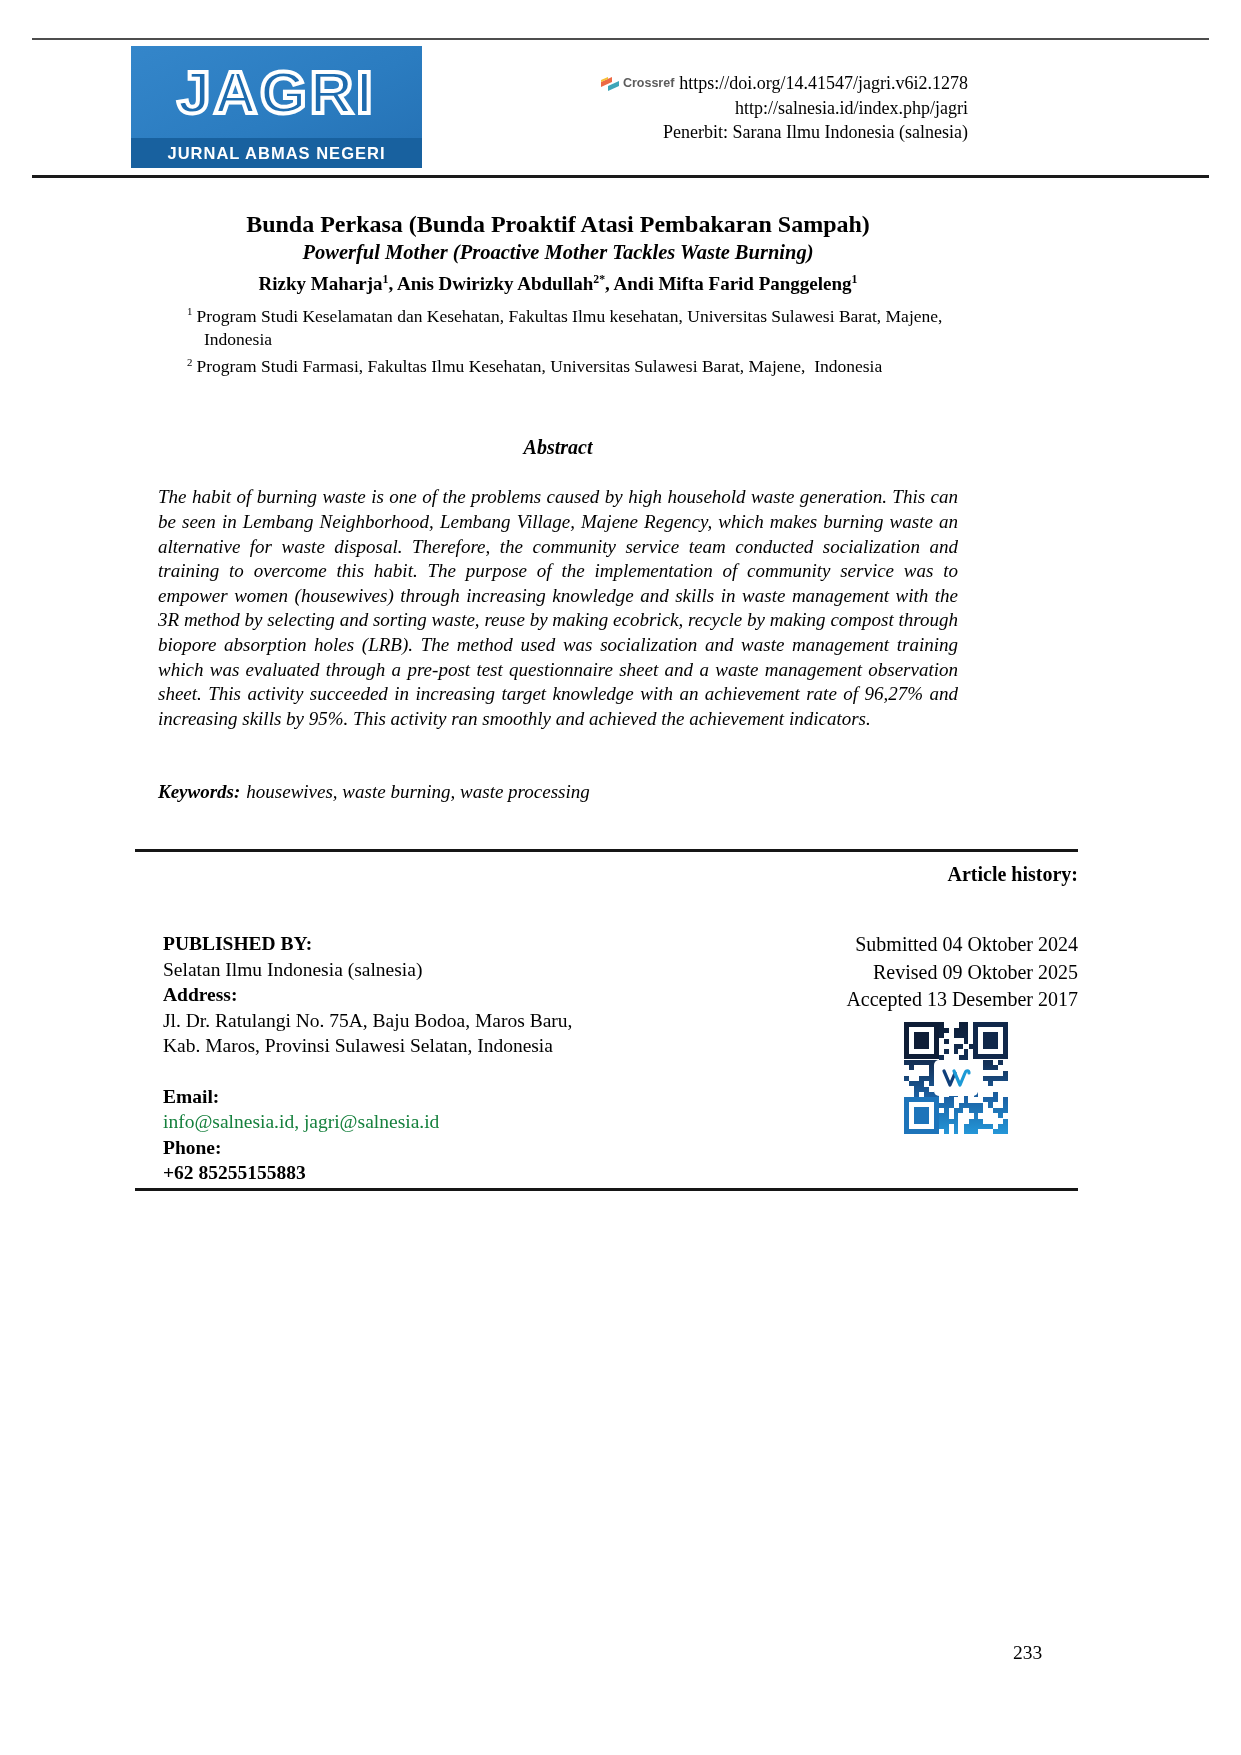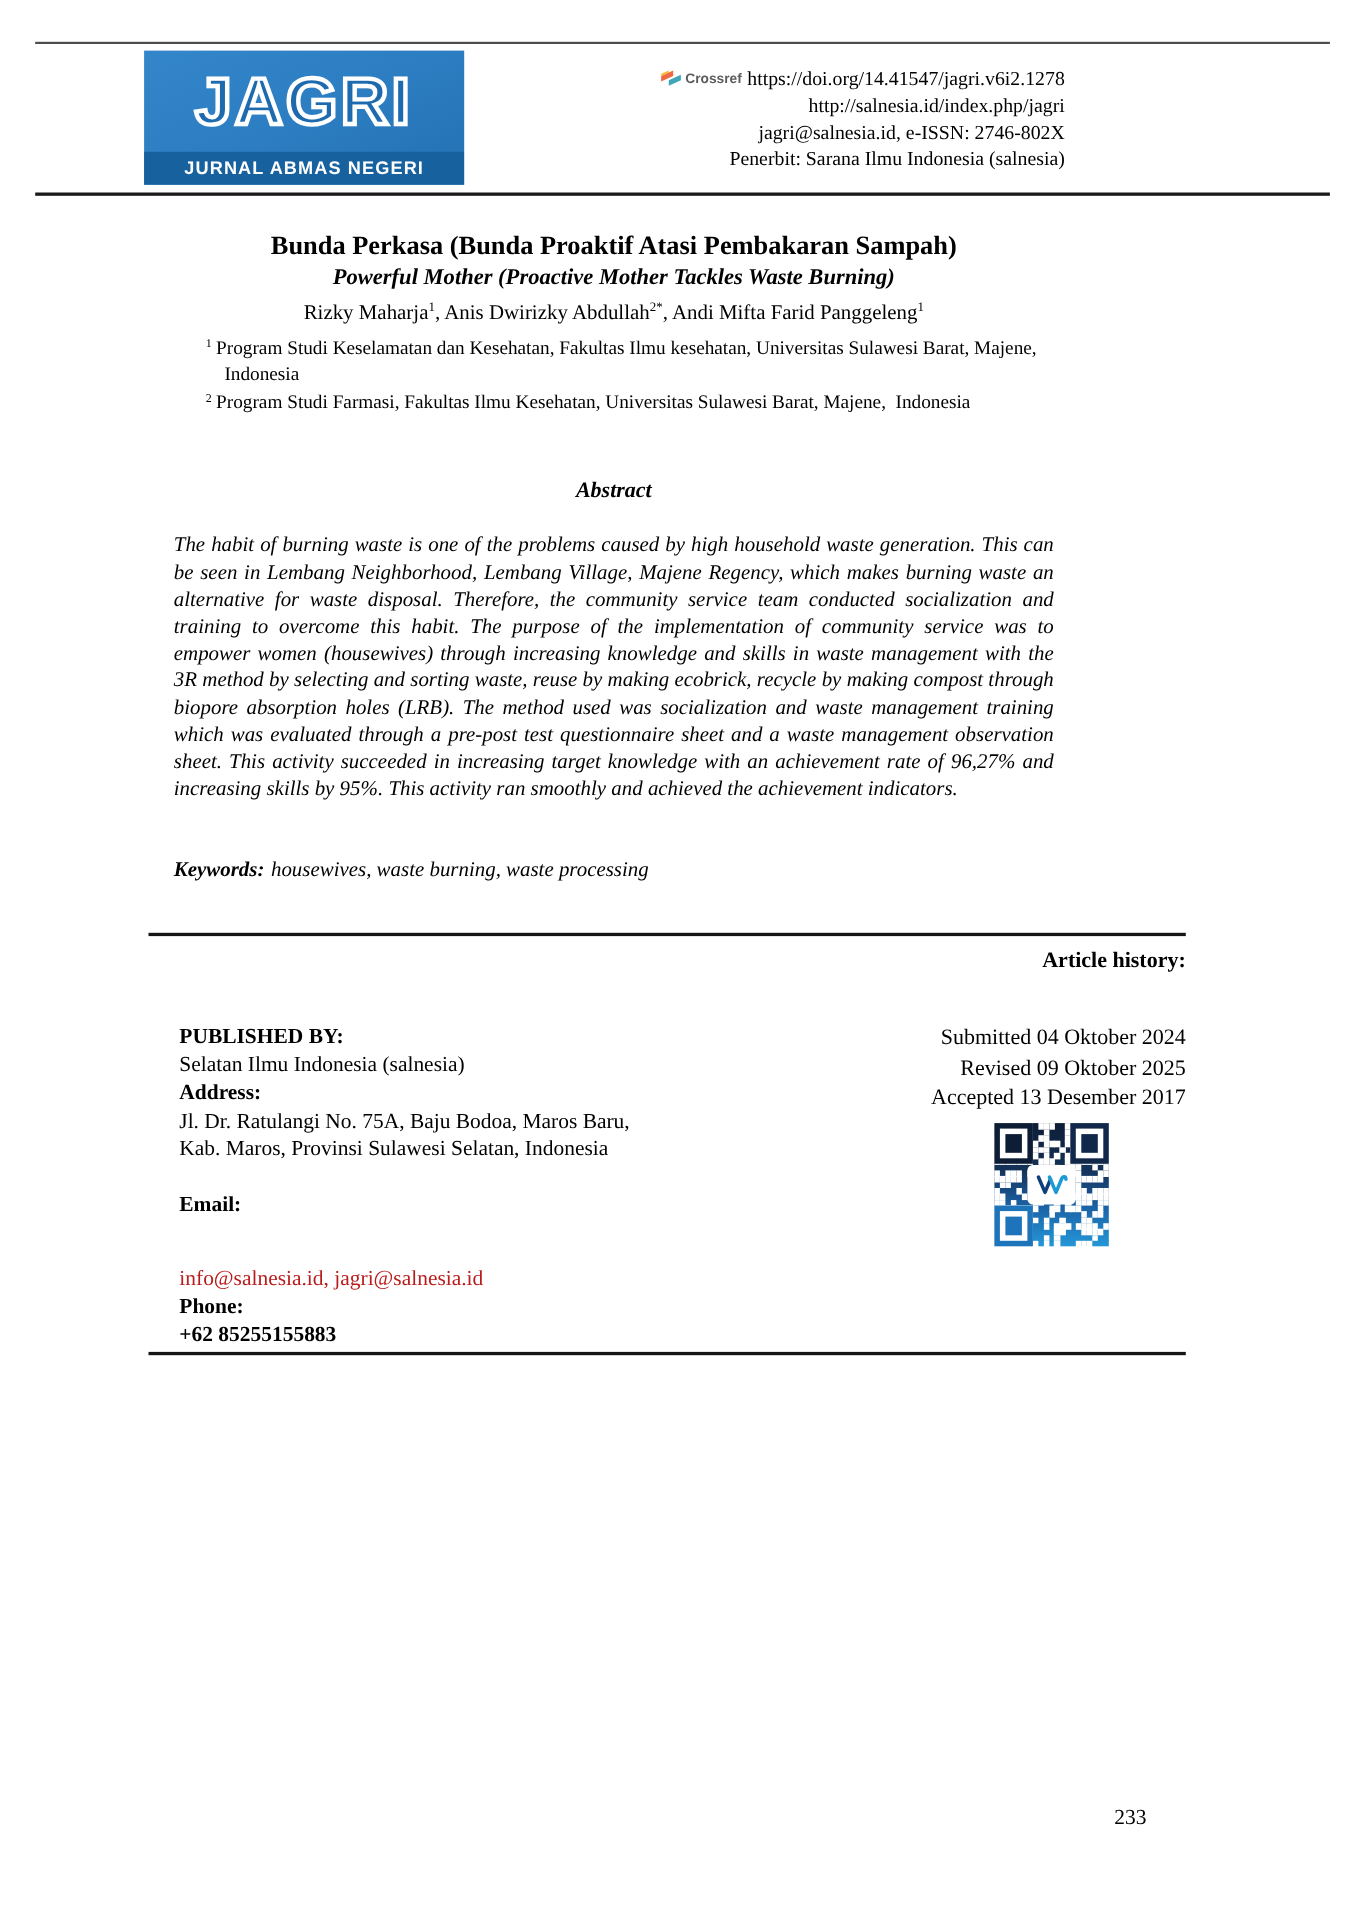--- a/index.html
+++ b/index.html
@@ -42,40 +42,40 @@
   .doi-line { display:flex; justify-content:flex-end; align-items:center; gap:5px; }
   .crossref { display:inline-flex; align-items:center; gap:3px; }
   .crossref-label { font-family:"Liberation Sans", sans-serif; font-size:12.5px; font-weight:bold; color:#5c5c5c; }
 
   .article-type { margin:14px 158px 0 0; text-align:right; font-weight:bold; font-size:16px; letter-spacing:0.4px; }
 
   
   .main-col { width:800px; margin:32px 0 0 158px; }
   .title   { margin:0; text-align:center; font-weight:bold; font-size:24px; line-height:28px; }
   .title-en{ margin:0; text-align:center; font-weight:bold; font-style:italic; font-size:20.5px; line-height:28px; }
-  .authors { text-align:center; font-weight:normal; font-size:19px; line-height:28px; }
+  .authors { text-align:center; font-weight:bold; font-size:19px; line-height:28px; }
   .authors sup, .affil sup { font-size:0.62em; }
   .affils { margin-top:2px; font-size:17.5px; line-height:23px; }
   .affil { padding-left:46px; text-indent:-17px; white-space:pre-wrap; }
   .affil .aff-text { margin-left:4px; }
 
   .abstract-head { margin-top:58px; text-align:center; font-weight:bold; font-style:italic; font-size:20px; }
   .abstract { margin:26px 0 0; font-style:italic; font-size:19px; line-height:24.6px; text-align:justify; }
   .keywords { margin:50px 0 0; font-style:italic; font-size:19px; }
   .kw-label { font-weight:bold; }
   .kw-text { margin-left:6px; }
 
   
   .footer-section { margin:46px 0 0 135px; width:943px; }
   .article-history { margin-top:9px; text-align:right; font-weight:bold; font-size:20px; line-height:27px; }
   .footer-cols { display:flex; margin-top:43px; }
   .pub-col { margin-left:28px; font-size:19.5px; line-height:25.4px; }
   .pub-col .b { font-weight:bold; }
   .pub-spacer { height:25.4px; }
-  .email-links { color:#b91c1c;margin-top:42px; }
+  .email-links { color:#15803d; }
   .hist-col { margin-left:auto; text-align:right; font-size:20px; line-height:27.3px; }
   .footer-section .rule-bottom { margin-top:3px; }
 
   
   .qr {
     position:relative; display:block; margin:9px 70px 0 auto;
     width:104px; height:112px;
     background: linear-gradient(180deg,#0d1d36 0%, #143259 38%, #1b62a5 68%, #2497d8 100%);
   }
   .qr i { position:absolute; background:#ffffff; display:block; }
@@ -111,21 +111,20 @@
             <svg width="20" height="16" viewBox="0 0 20 16">
               <polygon points="1,6 12,1 12,6 1,11" fill="#ed6a45"></polygon>
               <polygon points="1,6 8,3 8,1 1,4" fill="#f6c035"></polygon>
               <polygon points="8,10 19,5 19,10 8,15" fill="#3fa6b8"></polygon>
             </svg>
             <span class="crossref-label">Crossref</span>
           </span>
         <span>https://doi.org/14.41547/jagri.v6i2.1278</span>
       </div>
       <div>http://salnesia.id/index.php/jagri</div>
-      <div>jagri@salnesia.id, e-ISSN: 2746-802X</div>
       <div>Penerbit: Sarana Ilmu Indonesia (salnesia)</div>
     </div>
   </div>
 
   <div class="rule rule-black"></div>
 
 
   <div class="main-col">
     <h1 class="title">Bunda Perkasa (Bunda Proaktif Atasi Pembakaran Sampah)</h1>
     <h2 class="title-en">Powerful Mother (Proactive Mother Tackles Waste Burning)</h2>

